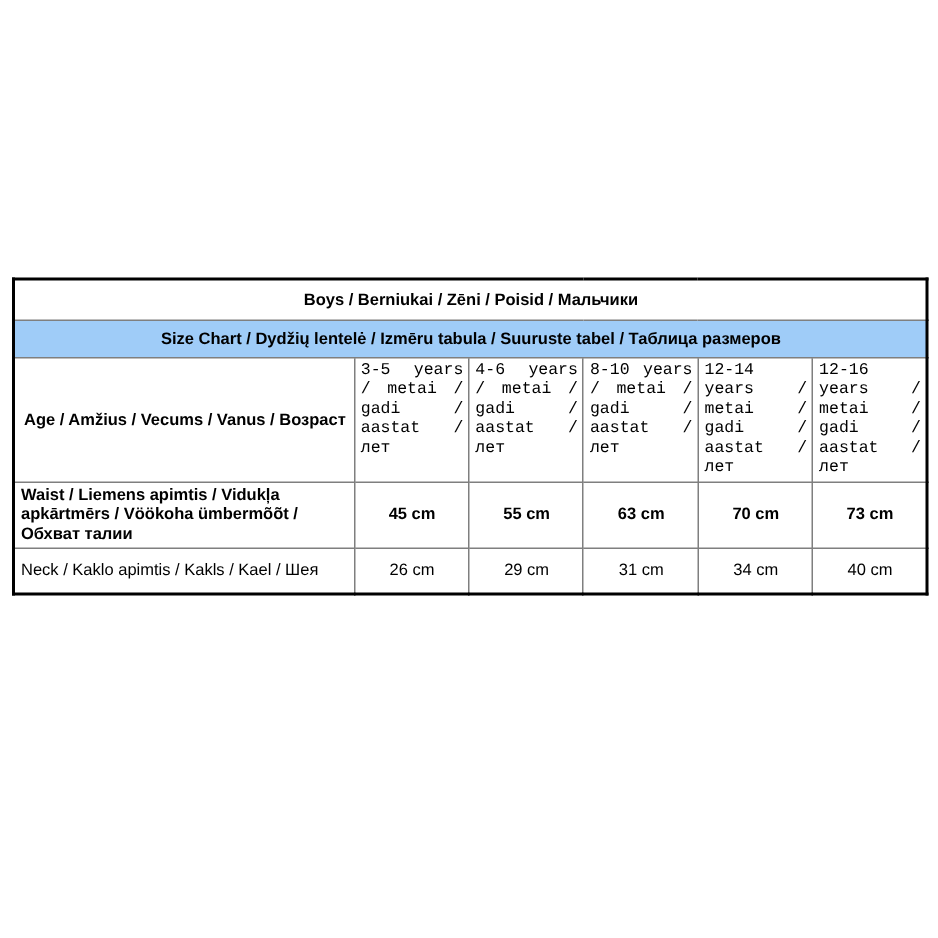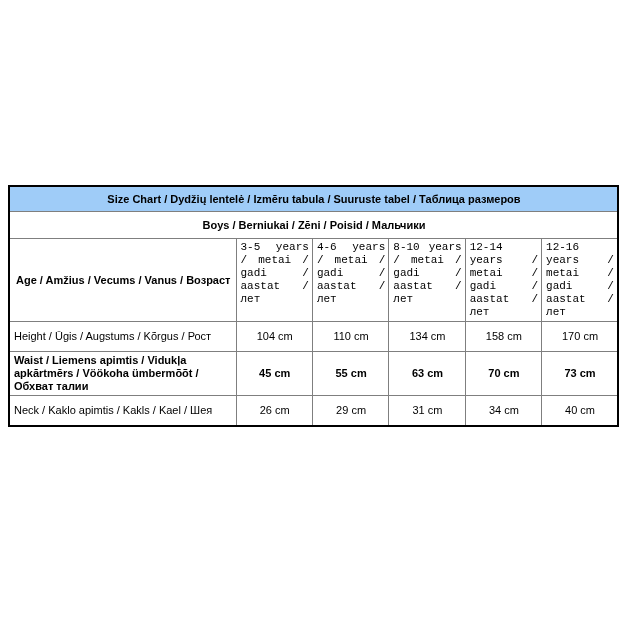--- a/index.html
+++ b/index.html
@@ -79,40 +79,32 @@
     <colgroup>
       <col style="width:227px">
       <col style="width:76.4px">
       <col style="width:76.4px">
       <col style="width:76.4px">
       <col style="width:76.4px">
       <col style="width:76.4px">
     </colgroup>
     <tbody>
       <tr>
-        <td colspan="6" class="title-cell">Size Chart  /  Dydžių lentelė  /  Izmēru tabula  /  Suuruste tabel  /  Таблица размеров</td>
+        <td colspan="6" class="group-cell">Boys / Berniukai / Zēni / Poisid / Мальчики</td>
       </tr>
       <tr>
-        <td colspan="6" class="group-cell">Boys / Berniukai / Zēni / Poisid / Мальчики</td>
+        <td colspan="6" class="title-cell">Size Chart  /  Dydžių lentelė  /  Izmēru tabula  /  Suuruste tabel  /  Таблица размеров</td>
       </tr>
       <tr>
         <td class="age-label-cell">Age / Amžius / Vecums / Vanus / Возраст</td>
         <td class="age-col-cell">3-5 years / metai / gadi / aastat / лет</td>
         <td class="age-col-cell">4-6 years / metai / gadi / aastat / лет</td>
         <td class="age-col-cell">8-10 years / metai / gadi / aastat / лет</td>
         <td class="age-col-cell">12-14 years / metai / gadi / aastat / лет</td>
         <td class="age-col-cell">12-16 years / metai / gadi / aastat / лет</td>
-      </tr>
-      <tr class="r-height">
-        <td class="row-label-cell">Height / Ūgis / Augstums / Kõrgus / Рост</td>
-        <td class="value-cell">104 cm</td>
-        <td class="value-cell">110 cm</td>
-        <td class="value-cell">134 cm</td>
-        <td class="value-cell">158 cm</td>
-        <td class="value-cell">170 cm</td>
       </tr>
       <tr class="r-waist">
         <td class="row-label-cell">Waist / Liemens apimtis / Vidukļa apkārtmērs / Vöökoha ümbermõõt / Обхват талии</td>
         <td class="value-cell">45 cm</td>
         <td class="value-cell">55 cm</td>
         <td class="value-cell">63 cm</td>
         <td class="value-cell">70 cm</td>
         <td class="value-cell">73 cm</td>
       </tr>
       <tr class="r-neck">

